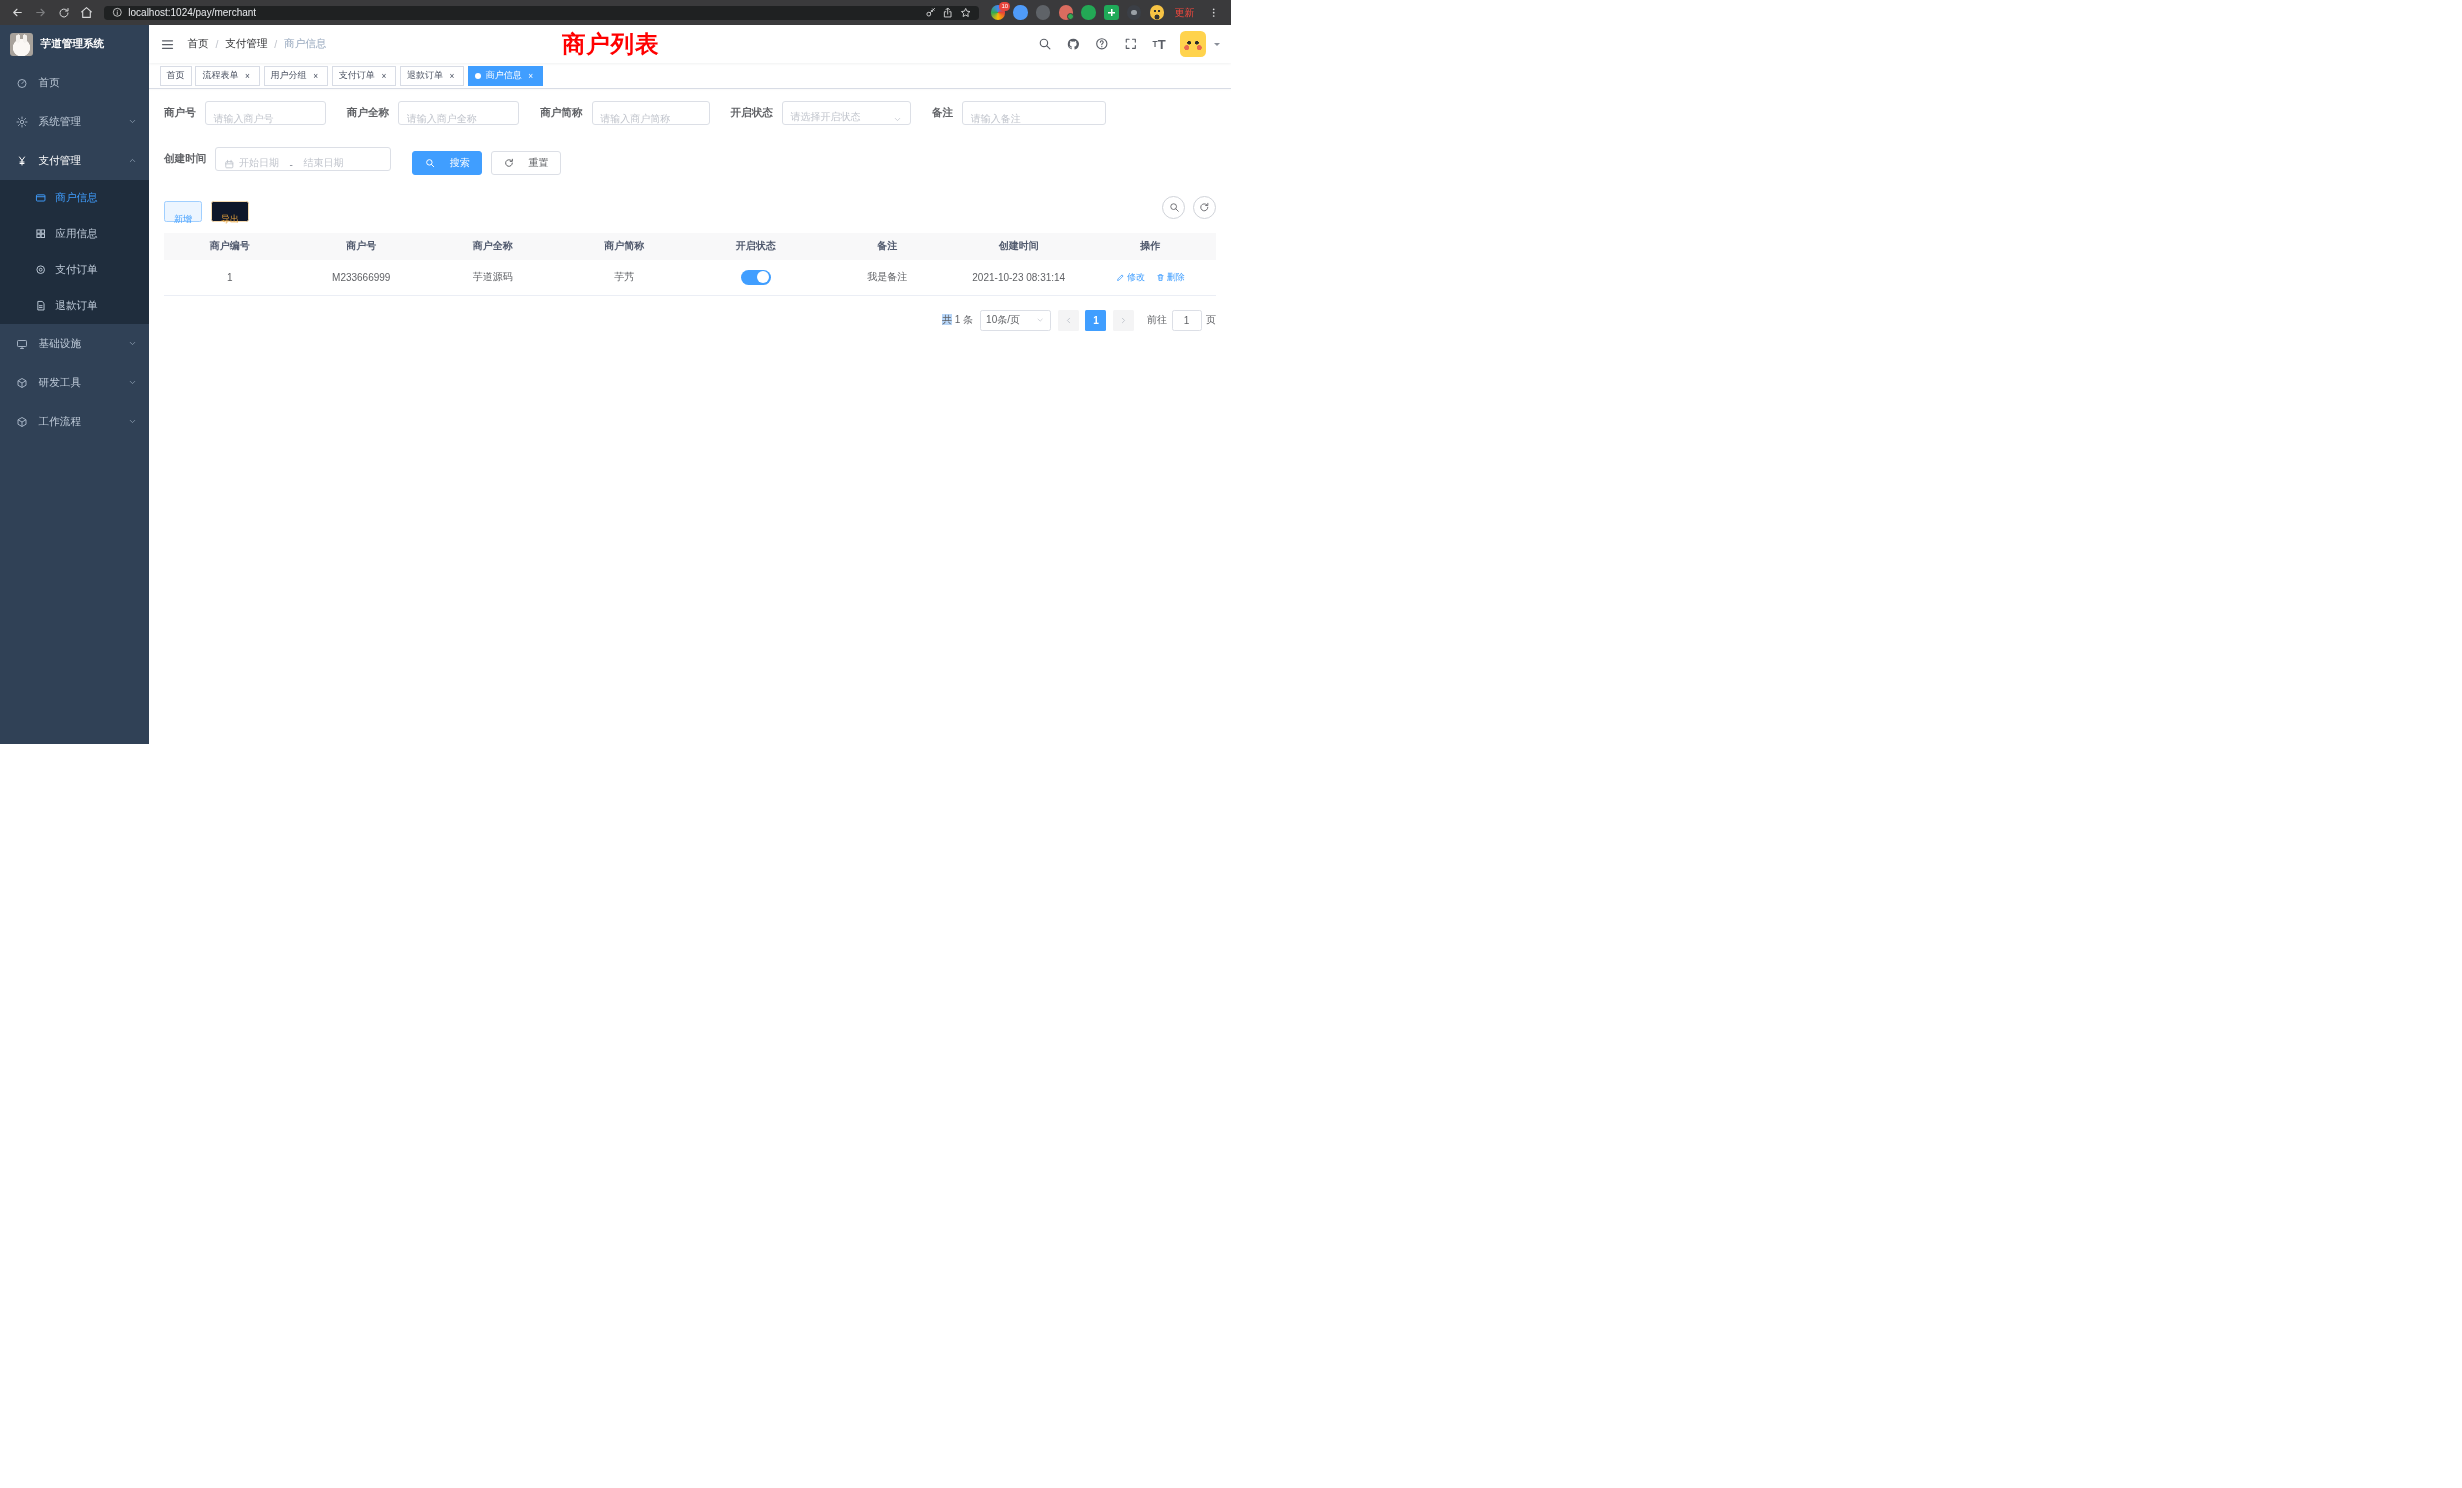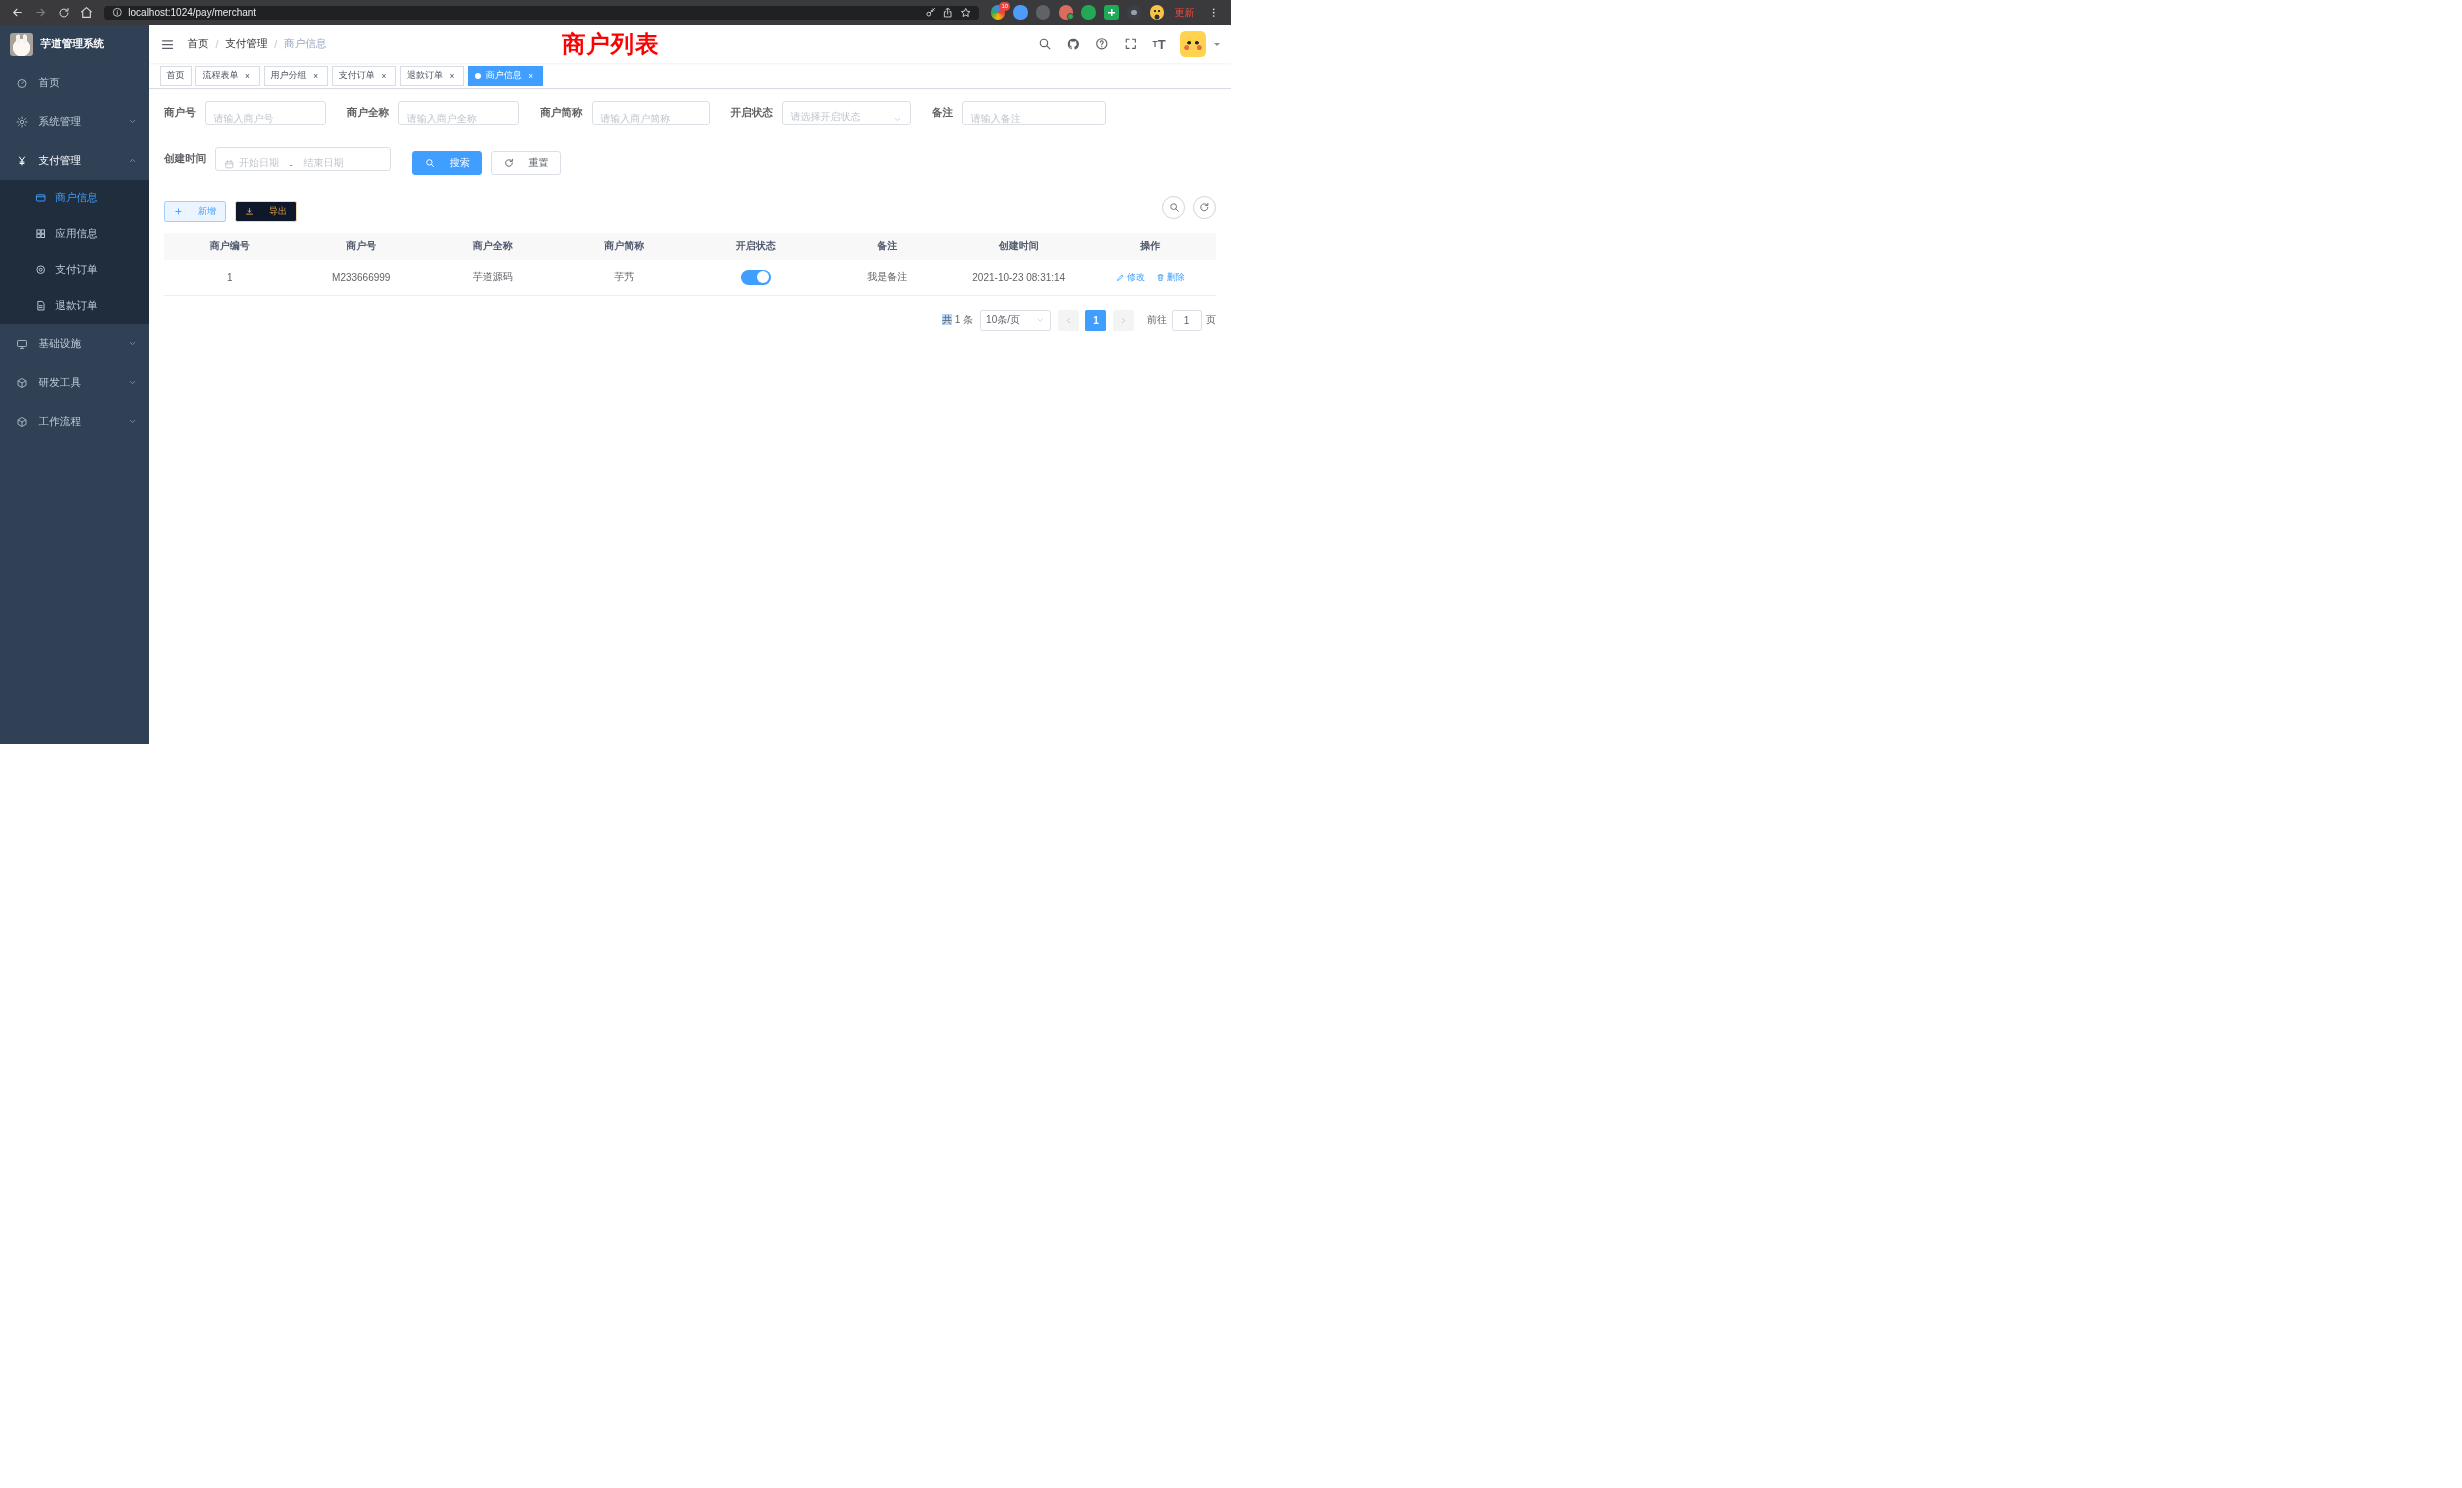--- a/index.html
+++ b/index.html
@@ -95,21 +95,21 @@
   .f-box { display:flex; align-items:flex-end; height:24px; border:0.8px solid #dcdfe6; border-radius:3px; background:#fff; padding:0 7.6px; gap:4.5px; }
   .f-box input { border:none; outline:none; width:100%; font-family:inherit; font-size:10px; color:#606266; background:transparent; }
   .f-box input::placeholder { color:#c0c4cc; }
   .ph { color:#c0c4cc; font-size:10px; white-space:nowrap; }
   .sep { color:#8a8f99; font-size:10px; padding:0 6px; }
   .chev-gray { color:#c0c4cc; margin-left:auto; }
   .w160 { width:121px; } .w155 { width:118px; } .w170 { width:129px; } .w190 { width:144px; } .w232 { width:176px; }
 
   .btn { display:inline-flex; align-items:center; justify-content:center; gap:15px; height:24px; padding:0 11.4px; border-radius:3px; font-size:10px; cursor:pointer; border:0.8px solid #dcdfe6; background:#fff; color:#606266; white-space:nowrap;margin-top:8px; }
   .btn-primary { background:#409EFF; border-color:#409EFF; color:#fff; }
-  .btn-sm { height:21px; padding:0 9px; font-size:9px; border-radius:2.3px; }
+  .btn-sm { height:21px; padding:0 9px; font-size:9px; border-radius:2.3px;flex-direction:column; }
   .btn-plain-primary { background:#ecf5ff; border-color:#a0cfff; color:#409EFF; }
   .btn-plain-warning { background:#0f172a; border-color:#f5dab1; color:#e6a23c; }
   .ml12 { margin-left:9px; }
 
   .toolbar { display:flex; align-items:center; margin:1.5px 0 10.6px; }
   .toolbar-right { margin-left:auto; display:flex; gap:7.6px; }
   .circle-btn { width:23px; height:23px; border-radius:50%; border:0.8px solid #d0d3d9; background:#fff; color:#606266; display:flex; align-items:center; justify-content:center; cursor:pointer; }
 
   table.grid { width:100%; border-collapse:collapse; table-layout:fixed; font-size:10px; }
   table.grid th { background:#f8f8f9; height:27px; font-weight:700; color:#515a6e; }

